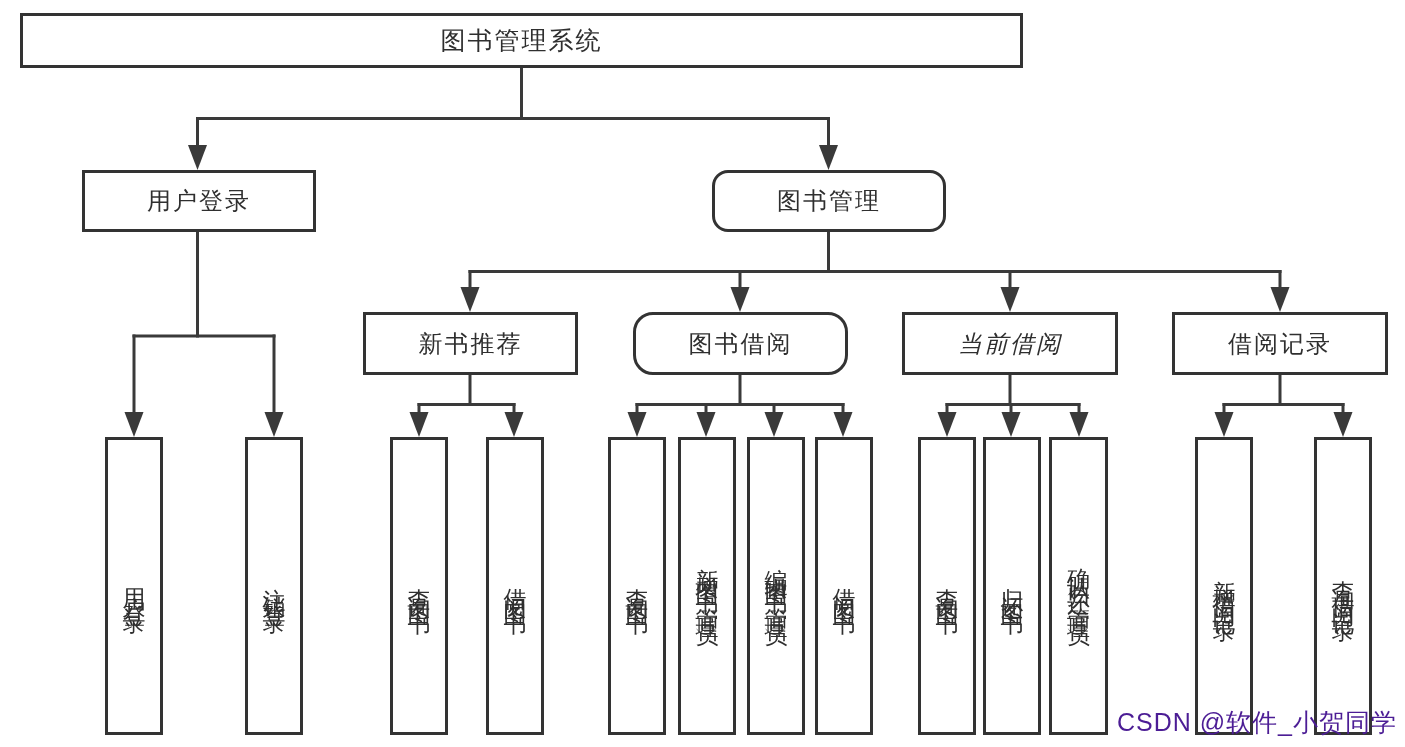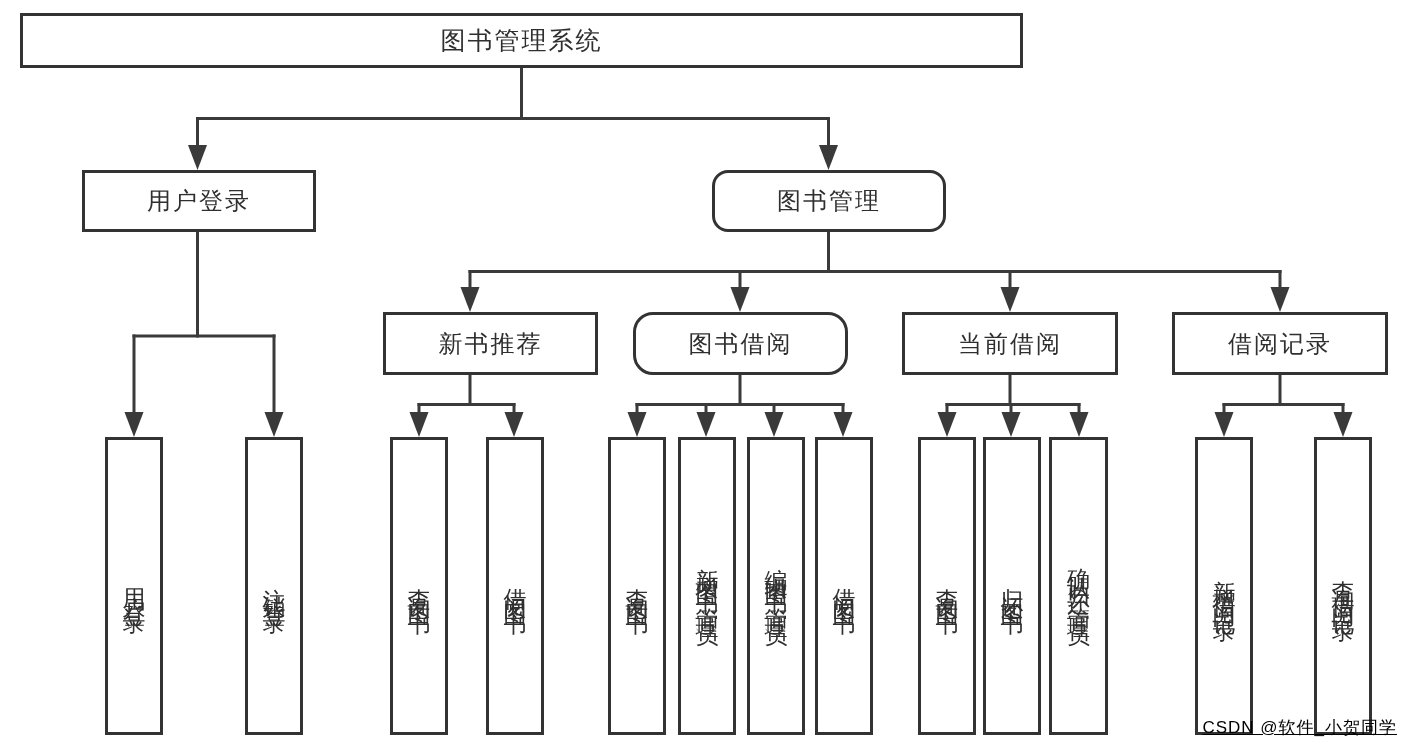--- a/index.html
+++ b/index.html
@@ -42,24 +42,23 @@
     text-orientation:mixed;
     font-size:23px;
     letter-spacing:8px;
     line-height:1;
     white-space:nowrap;
   }
   .watermark{
     position:absolute;
     right:8px;
     bottom:8px;
-    font-size:17px;
-    color:#000000;
+    font-size:25px;
+    color:#4c1d95;
     letter-spacing:1px;
-    text-decoration:underline;
   }
 </style>
 </head>
 <body>
 
 <div class="canvas">
 
   <svg class="wires" viewBox="0 0 1405 747" xmlns="http://www.w3.org/2000/svg">
     <g stroke="#3a3a3a" stroke-width="3" fill="#3a3a3a">
 
@@ -136,23 +135,23 @@
         <polygon points="1333.5,412 1352.5,412 1343,437" stroke="none"></polygon>
       </g>
     </g>
   </svg>
 
   <div class="node h root" style="left:20px;top:13px;width:1003px;height:55px;">图书管理系统</div>
 
   <div class="node h" style="left:82px;top:170px;width:234px;height:62px;">用户登录</div>
   <div class="node h" style="left:712px;top:170px;width:234px;height:62px;border-radius:16px;">图书管理</div>
 
-  <div class="node h" style="left:363px;top:312px;width:215px;height:63px;margin-left:20px;">新书推荐</div>
+  <div class="node h" style="left:363px;top:312px;width:215px;height:63px;">新书推荐</div>
   <div class="node h" style="left:633px;top:312px;width:215px;height:63px;border-radius:20px;">图书借阅</div>
-  <div class="node h" style="left:902px;top:312px;width:216px;height:63px;">当前借阅</div>
+  <div class="node h" style="left:902px;top:312px;width:216px;height:63px;font-style:italic;">当前借阅</div>
   <div class="node h" style="left:1172px;top:312px;width:216px;height:63px;">借阅记录</div>
 
   <div class="node leaf" style="left:105px;top:437px;width:58px;height:298px;">
     <span>用户登录</span>
   </div>
   <div class="node leaf" style="left:245px;top:437px;width:58px;height:298px;">
     <span>注销登录</span>
   </div>
 
   <div class="node leaf" style="left:390px;top:437px;width:58px;height:298px;">

